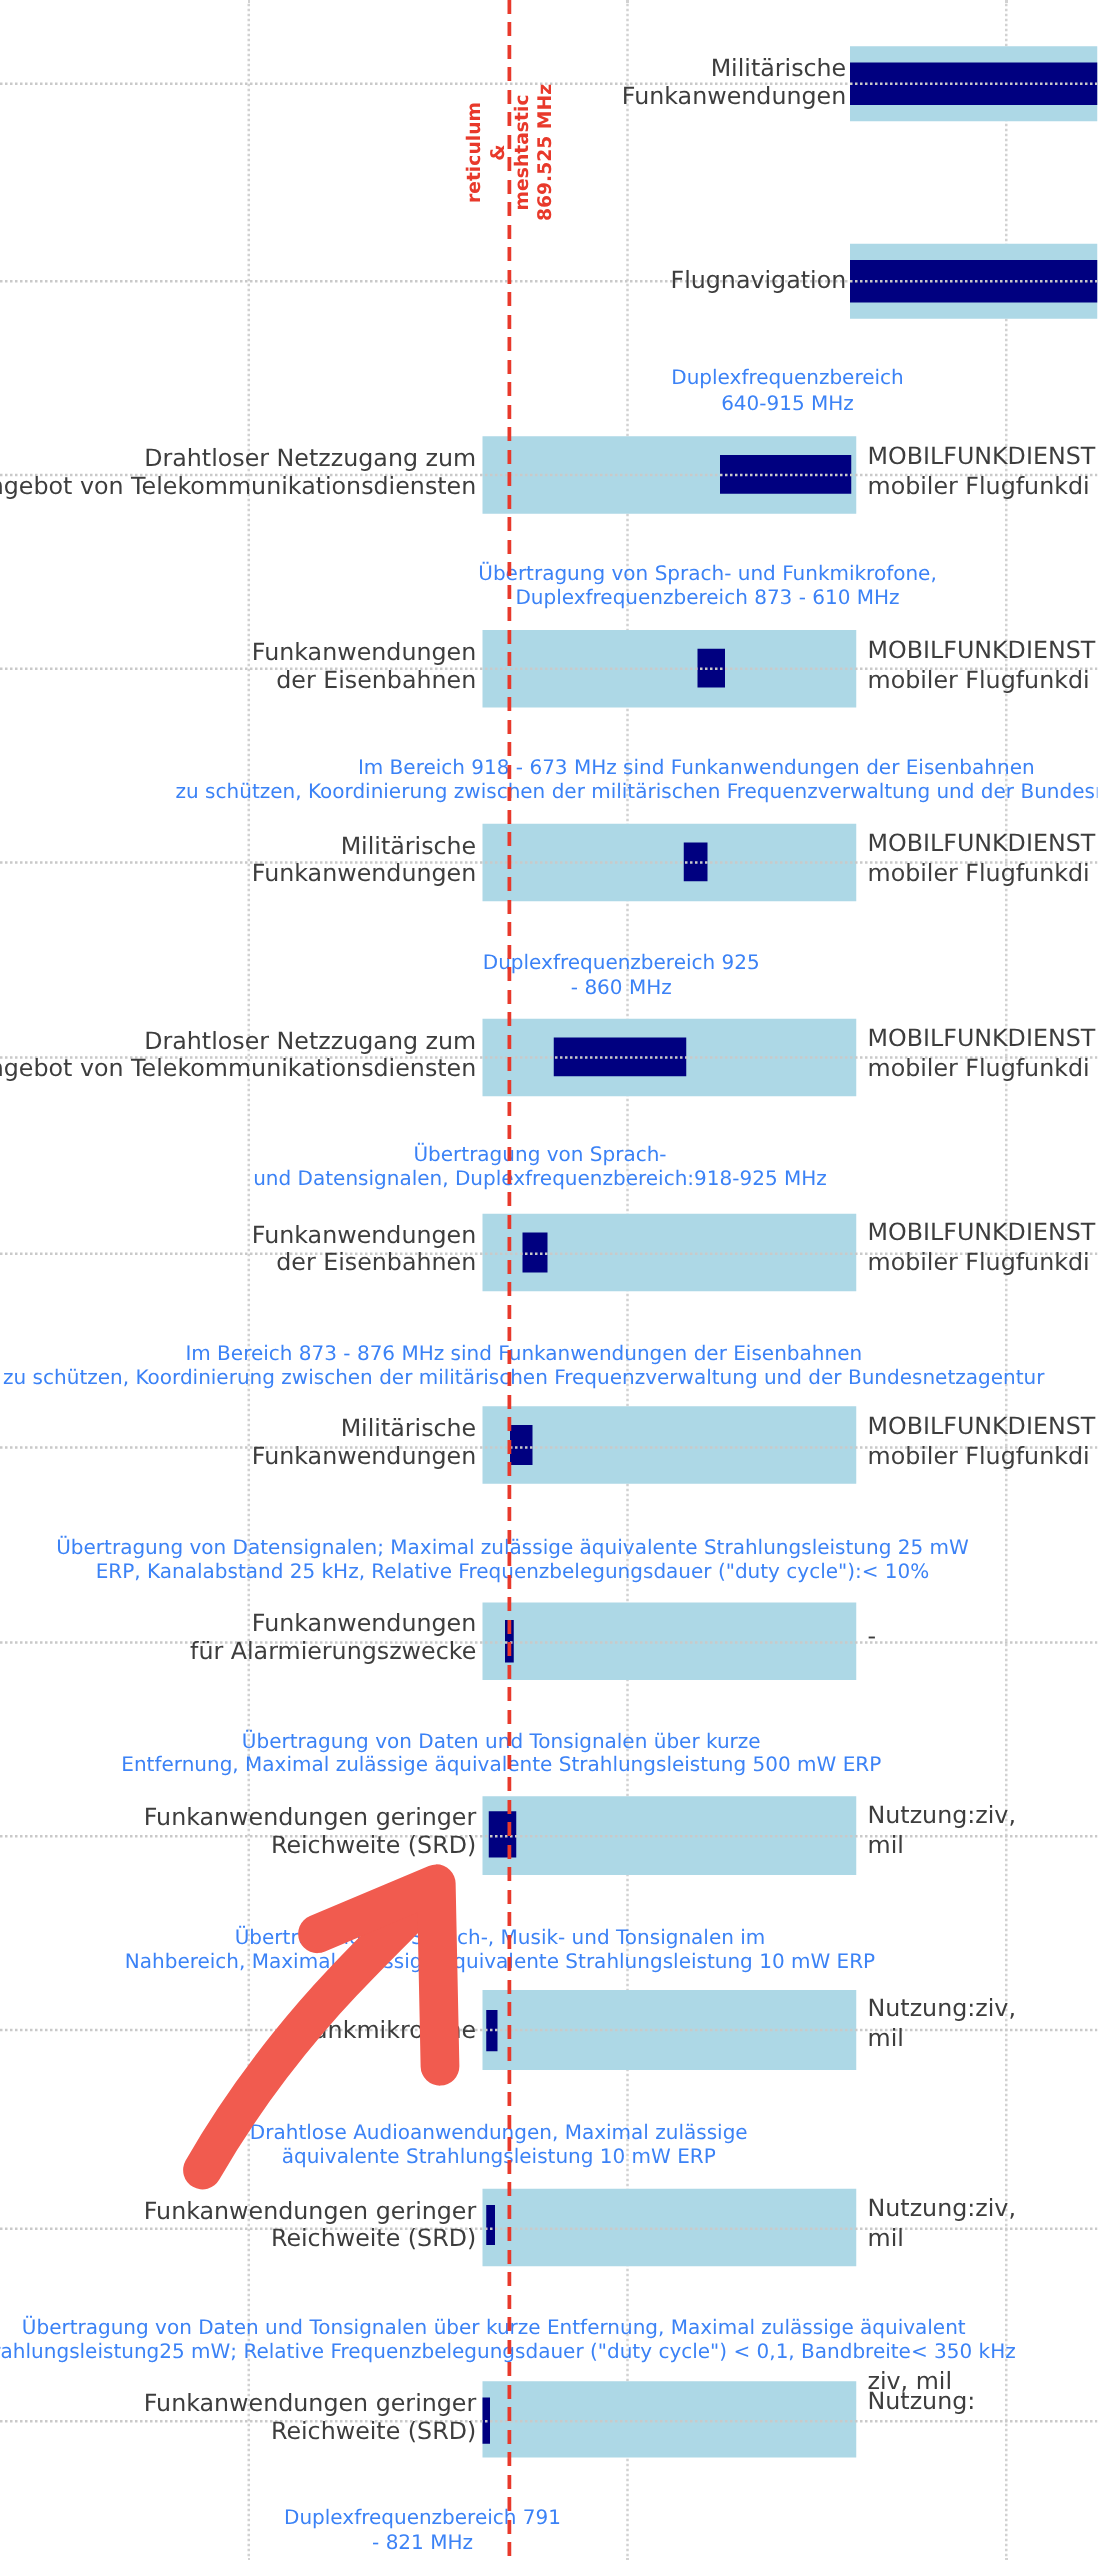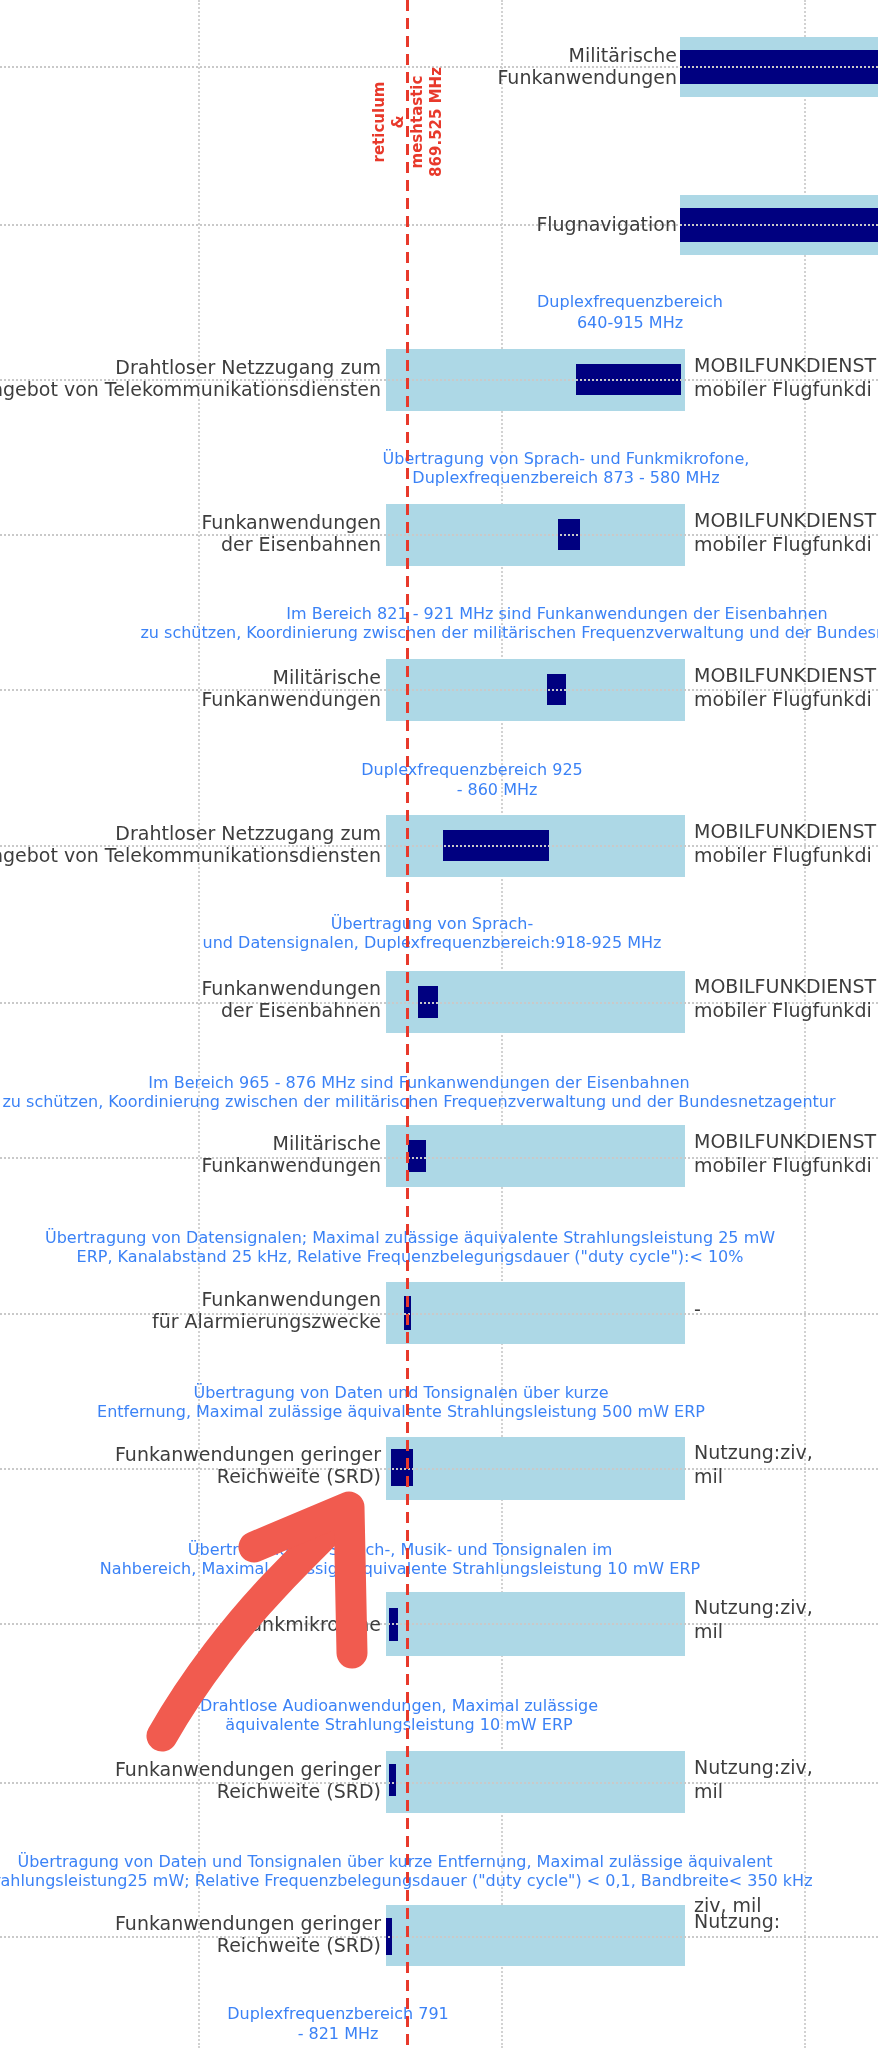--- a/index.html
+++ b/index.html
@@ -90,48 +90,48 @@
   <div class="lbl leftwide" style="top:213px">Flugnavigation</div>
 
   <div class="note" style="left:630px;top:292px">Duplexfrequenzbereich</div>
   <div class="note" style="left:630px;top:313px">640-915 MHz</div>
   <div class="lbl left" style="top:356px">Drahtloser Netzzugang zum</div>
   <div class="lbl left" style="top:378px">Angebot von Telekommunikationsdiensten</div>
   <div class="lbl right" style="top:354px">MOBILFUNKDIENST</div>
   <div class="lbl right" style="top:378px">mobiler Flugfunkdi</div>
 
   <div class="note" style="left:566px;top:449px">Übertragung von Sprach- und Funkmikrofone,</div>
-  <div class="note" style="left:566px;top:468px">Duplexfrequenzbereich 873 - 580 MHz</div>
+  <div class="note" style="left:566px;top:468px">Duplexfrequenzbereich 873 - 610 MHz</div>
   <div class="lbl left" style="top:511px">Funkanwendungen</div>
   <div class="lbl left" style="top:533px">der Eisenbahnen</div>
   <div class="lbl right" style="top:509px">MOBILFUNKDIENST</div>
   <div class="lbl right" style="top:533px">mobiler Flugfunkdi</div>
 
-  <div class="note" style="left:557px;top:604px">Im Bereich 821 - 921 MHz sind Funkanwendungen der Eisenbahnen</div>
+  <div class="note" style="left:557px;top:604px">Im Bereich 918 - 673 MHz sind Funkanwendungen der Eisenbahnen</div>
   <div class="note" style="left:557px;top:623px">zu schützen, Koordinierung zwischen der militärischen Frequenzverwaltung und der Bundesnetzagentur</div>
   <div class="lbl left" style="top:666px">Militärische</div>
   <div class="lbl left" style="top:688px">Funkanwendungen</div>
   <div class="lbl right" style="top:664px">MOBILFUNKDIENST</div>
   <div class="lbl right" style="top:688px">mobiler Flugfunkdi</div>
 
-  <div class="note" style="left:472px;top:760px">Duplexfrequenzbereich 925</div>
+  <div class="note" style="left:497px;top:760px">Duplexfrequenzbereich 925</div>
   <div class="note" style="left:497px;top:780px">- 860 MHz</div>
   <div class="lbl left" style="top:822px">Drahtloser Netzzugang zum</div>
   <div class="lbl left" style="top:844px">Angebot von Telekommunikationsdiensten</div>
   <div class="lbl right" style="top:820px">MOBILFUNKDIENST</div>
   <div class="lbl right" style="top:844px">mobiler Flugfunkdi</div>
 
   <div class="note" style="left:432px;top:914px">Übertragung von Sprach-</div>
   <div class="note" style="left:432px;top:933px">und Datensignalen, Duplexfrequenzbereich:918-925 MHz</div>
   <div class="lbl left" style="top:977px">Funkanwendungen</div>
   <div class="lbl left" style="top:999px">der Eisenbahnen</div>
   <div class="lbl right" style="top:975px">MOBILFUNKDIENST</div>
   <div class="lbl right" style="top:999px">mobiler Flugfunkdi</div>
 
-  <div class="note" style="left:419px;top:1073px">Im Bereich 965 - 876 MHz sind Funkanwendungen der Eisenbahnen</div>
+  <div class="note" style="left:419px;top:1073px">Im Bereich 873 - 876 MHz sind Funkanwendungen der Eisenbahnen</div>
   <div class="note" style="left:419px;top:1092px">zu schützen, Koordinierung zwischen der militärischen Frequenzverwaltung und der Bundesnetzagentur</div>
   <div class="lbl left" style="top:1132px">Militärische</div>
   <div class="lbl left" style="top:1154px">Funkanwendungen</div>
   <div class="lbl right" style="top:1130px">MOBILFUNKDIENST</div>
   <div class="lbl right" style="top:1154px">mobiler Flugfunkdi</div>
 
   <div class="note" style="left:410px;top:1228px">Übertragung von Datensignalen; Maximal zulässige äquivalente Strahlungsleistung 25 mW</div>
   <div class="note" style="left:410px;top:1247px">ERP, Kanalabstand 25 kHz, Relative Frequenzbelegungsdauer ("duty cycle"):&lt; 10%</div>
   <div class="lbl left" style="top:1288px">Funkanwendungen</div>
   <div class="lbl left" style="top:1310px">für Alarmierungszwecke</div>

